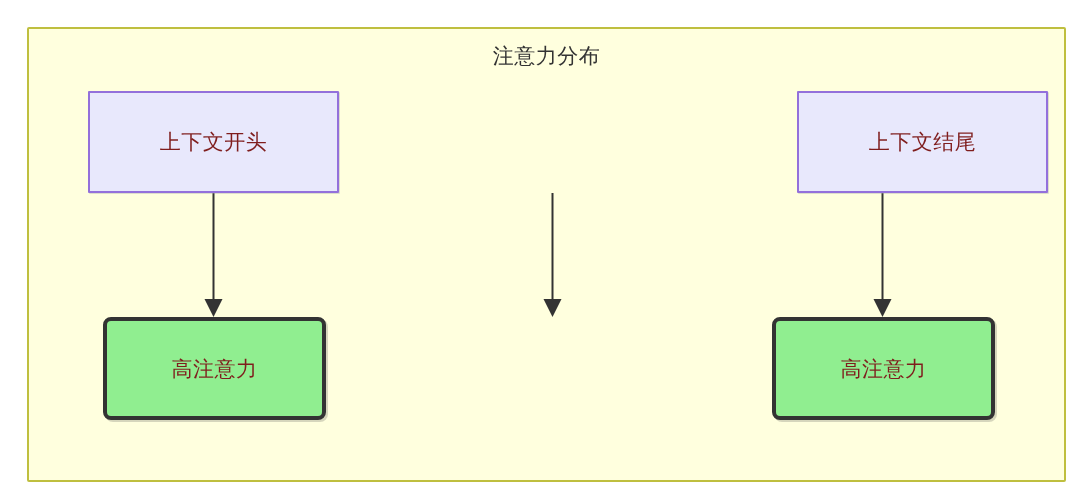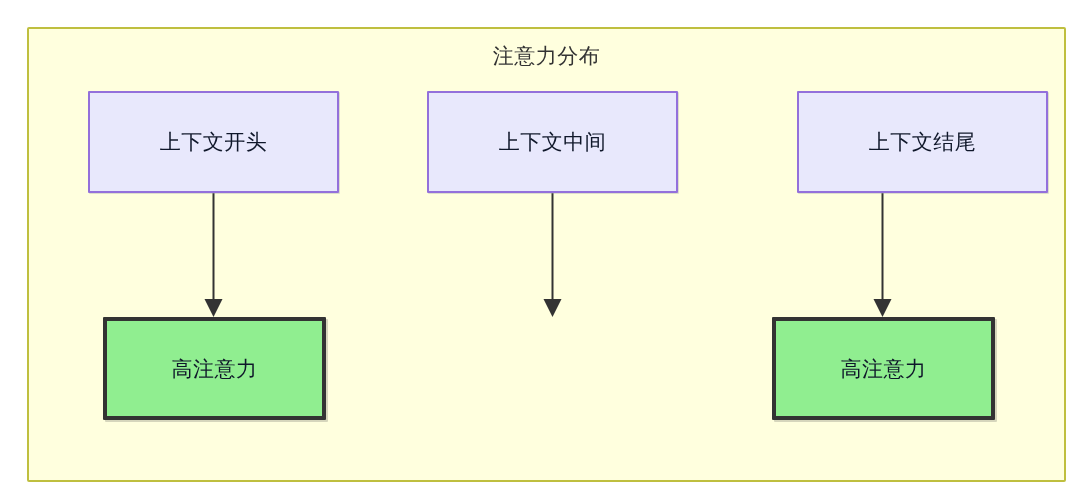--- a/index.html
+++ b/index.html
@@ -49,37 +49,37 @@
   }
 
   
   .node {
     position: absolute;
     box-sizing: border-box;
     display: flex;
     align-items: center;
     justify-content: center;
     font-size: 21px;
-    color: #0f172a;
+    color: #7f1d1d;
     letter-spacing: 0.5px;
     white-space: nowrap;
   }
 
   
   .node-context {
     background: #e8e8fc;
     border: 2px solid #9370db;
     border-radius: 1px;
     box-shadow: 1px 1px 0 rgba(160,160,170,0.35);
   }
 
   
   .node-attn {
     border: 4px solid #333333;
-    border-radius: 1px;
+    border-radius: 8px;
     box-shadow: 2px 2px 0 rgba(120,120,110,0.30);
   }
   .node-attn.high { background: #90ee90; }
   .node-attn.low  { background: #fc9a9a; }
 
   
   #ctx-start  { left: 88px;  top: 91px; width: 251px; height: 102px; }
   #ctx-middle { left: 427px; top: 91px; width: 251px; height: 102px; }
   #ctx-end    { left: 757px; top: 91px; width: 251px; height: 102px; margin-left: 40px; }
 
@@ -127,23 +127,20 @@
     <g>
       <line class="edge-line" x1="882.5" y1="193" x2="882.5" y2="304"></line>
       <polygon class="arrow-head" points="882.5,317 873.5,299 891.5,299"></polygon>
     </g>
   </svg>
 
   <div class="node node-context" id="ctx-start">
     <span>上下文开头</span>
   </div>
 
-  <div class="node node-context" id="ctx-middle">
-    <span>上下文中间</span>
-  </div>
 
   <div class="node node-context" id="ctx-end">
     <span>上下文结尾</span>
   </div>
 
   <div class="node node-attn high" id="attn-start">
     <span>高注意力</span>
   </div>
 
 

